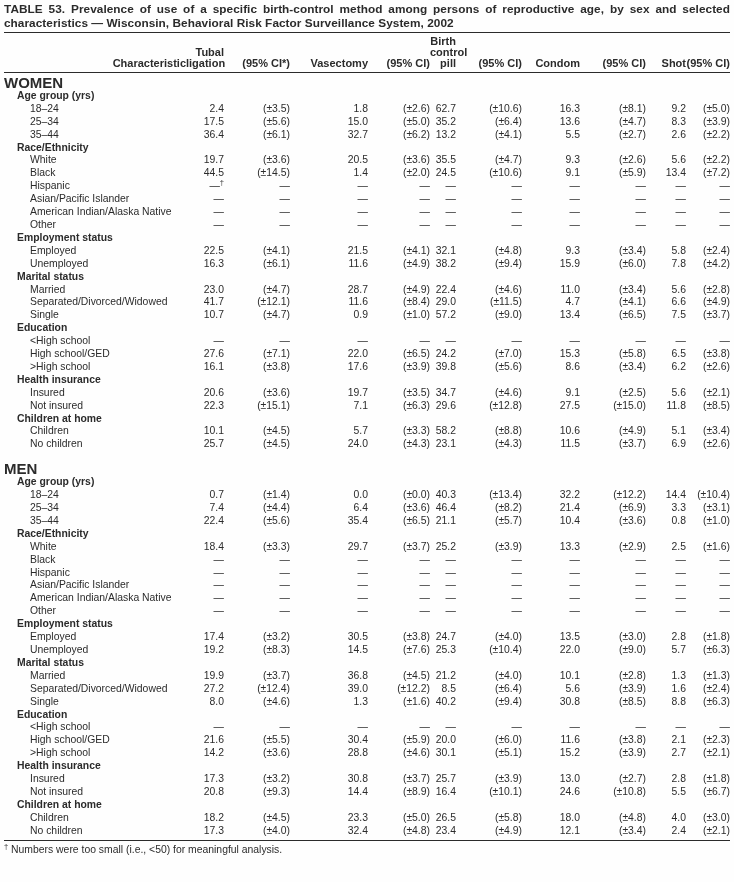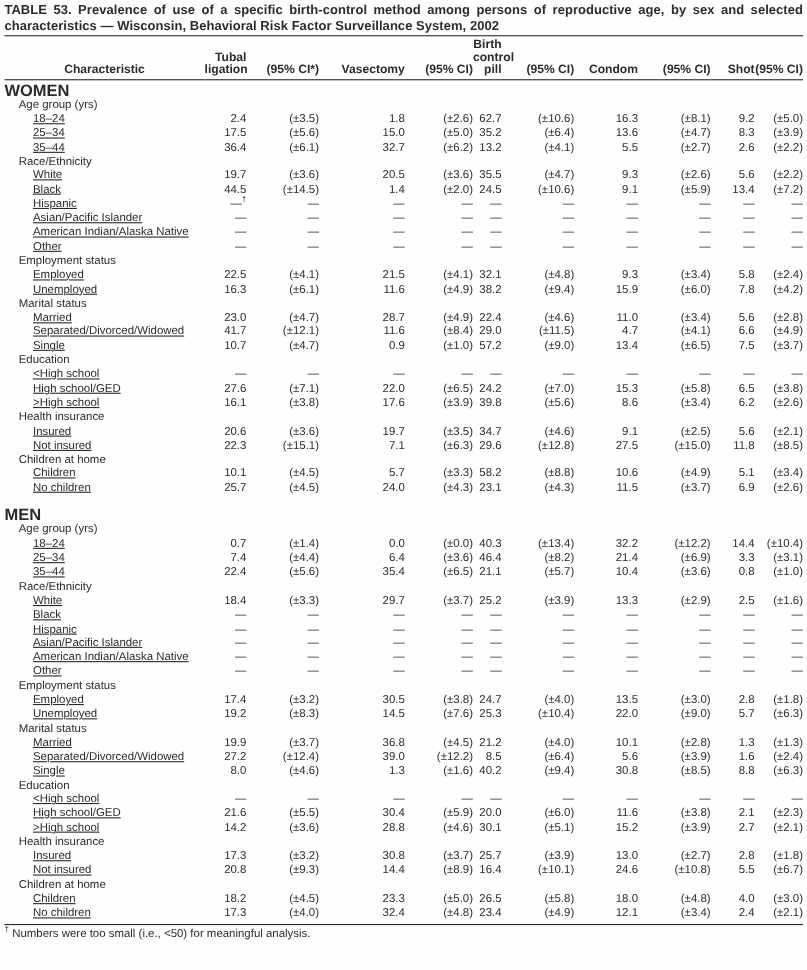--- a/index.html
+++ b/index.html
@@ -13,30 +13,30 @@
     font-size: 11.8px; font-weight: bold; line-height: 13.5px;
     text-align: justify; letter-spacing: 0.05px;
   }
   .title-rule { border-top: 1.6px solid #2b2b2b; margin-top: 2px; }
   table.tbl { border-collapse: collapse; table-layout: fixed; width: 726px; }
   thead th {
     font-size: 11px; font-weight: bold; vertical-align: bottom;
     white-space: pre; line-height: 11px; padding: 3px 0 3px 0;
     border-bottom: 1.4px solid #2b2b2b;
   }
-  th.col-char { text-align: center; }
+  th.col-char { text-align: right; }
   th.col-num { text-align: right; }
   tbody td {
     font-size: 10.4px; line-height: 12.9px; white-space: nowrap; padding: 0;
   }
   td.num { text-align: right; }
   td.section-label { font-weight: bold; font-size: 15px; padding-top: 4px; }
   td.section-gap { padding-top: 12px; }
-  td.group-label { font-weight: normal; padding-left: 13px; }
-  td.row-label { padding-left: 26px; text-decoration: underline; }
+  td.group-label { font-weight: bold; padding-left: 13px; }
+  td.row-label { padding-left: 26px; }
   sup { font-size: 7.5px; line-height: 0; }
   .footnotes {
     border-top: 1.4px solid #2b2b2b; margin-top: 2px; padding-top: 2px;
     font-size: 10.4px; line-height: 13px;
   }
   .fn { white-space: nowrap; }
 </style>
 </head>
 <body>
 

